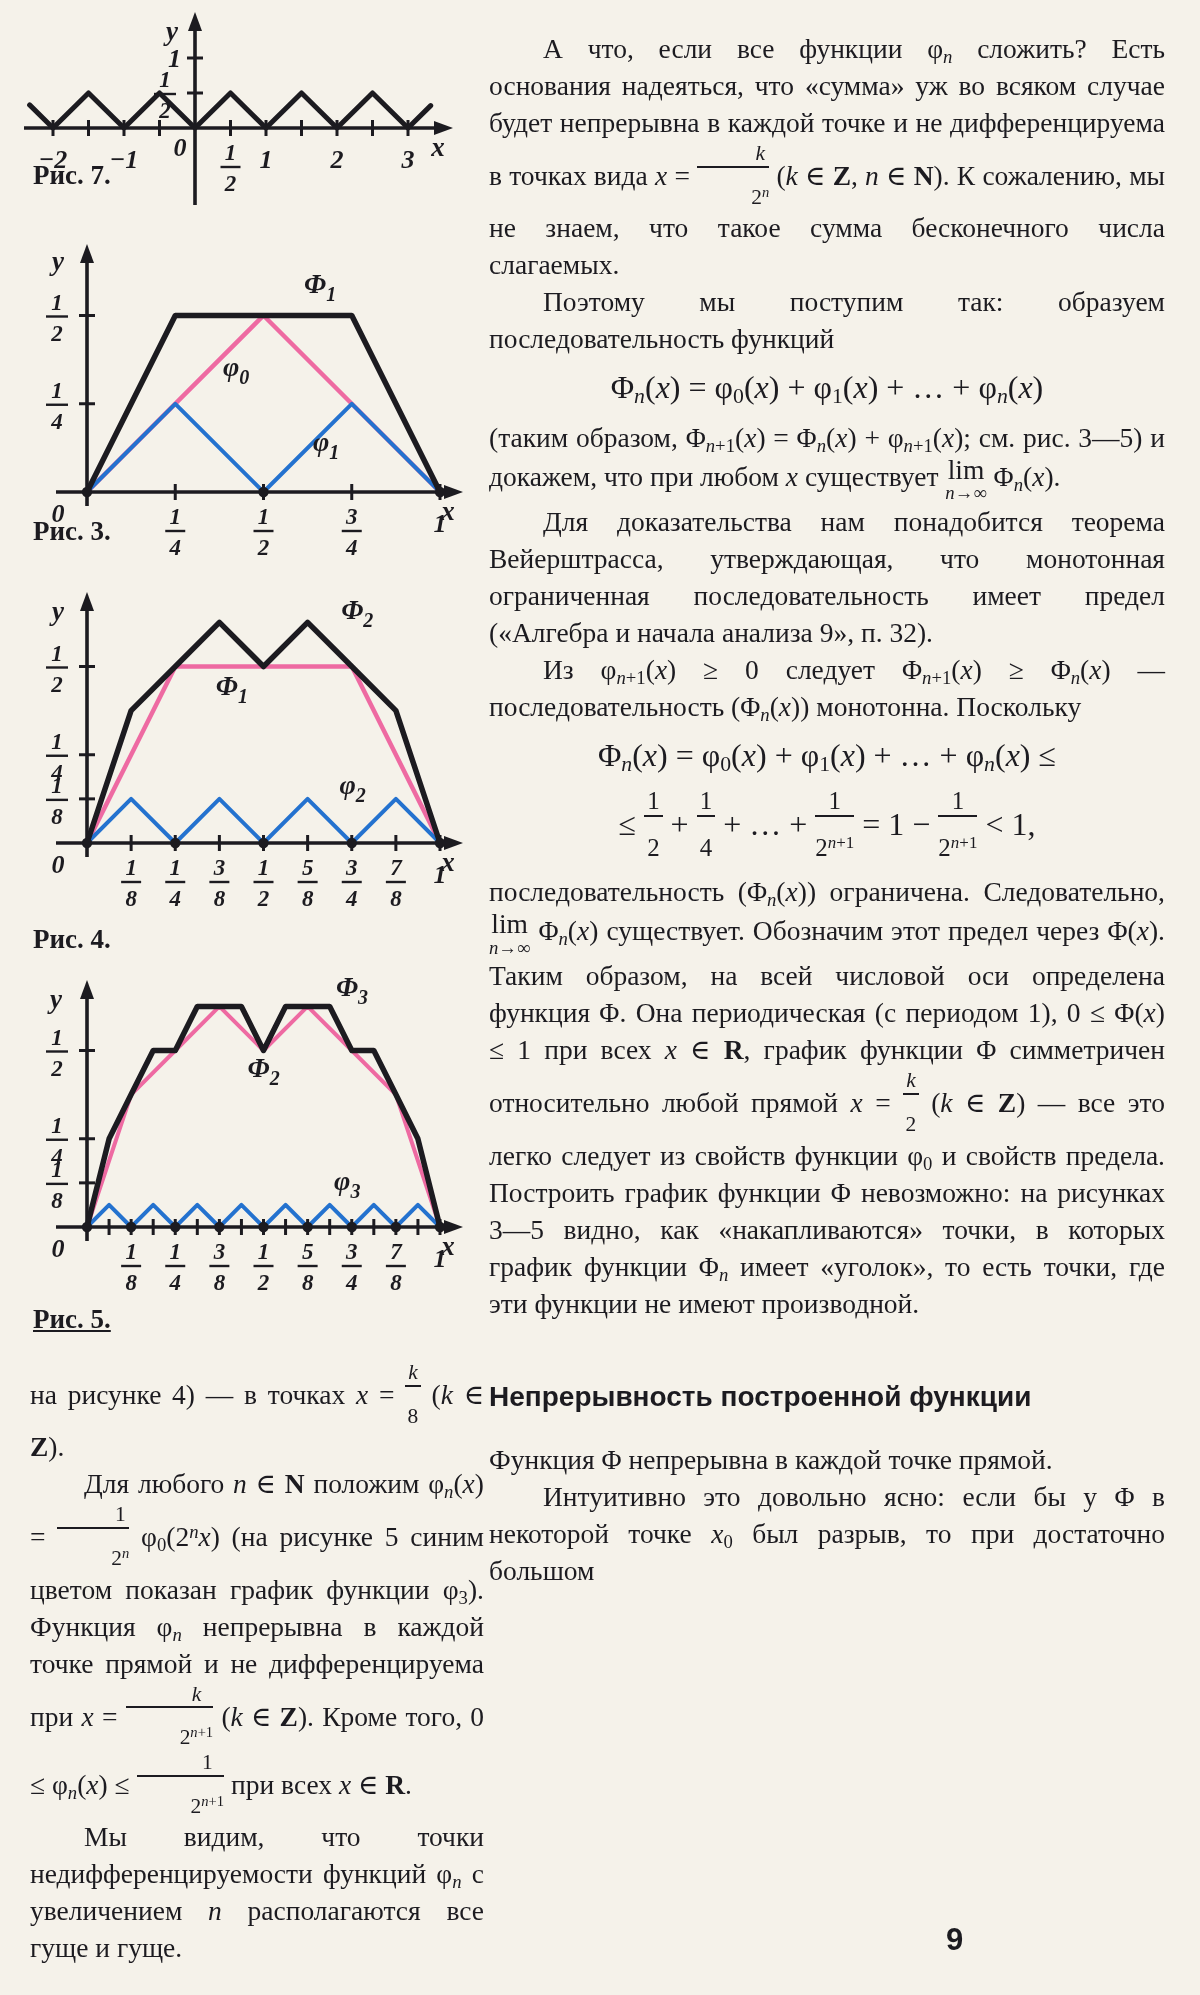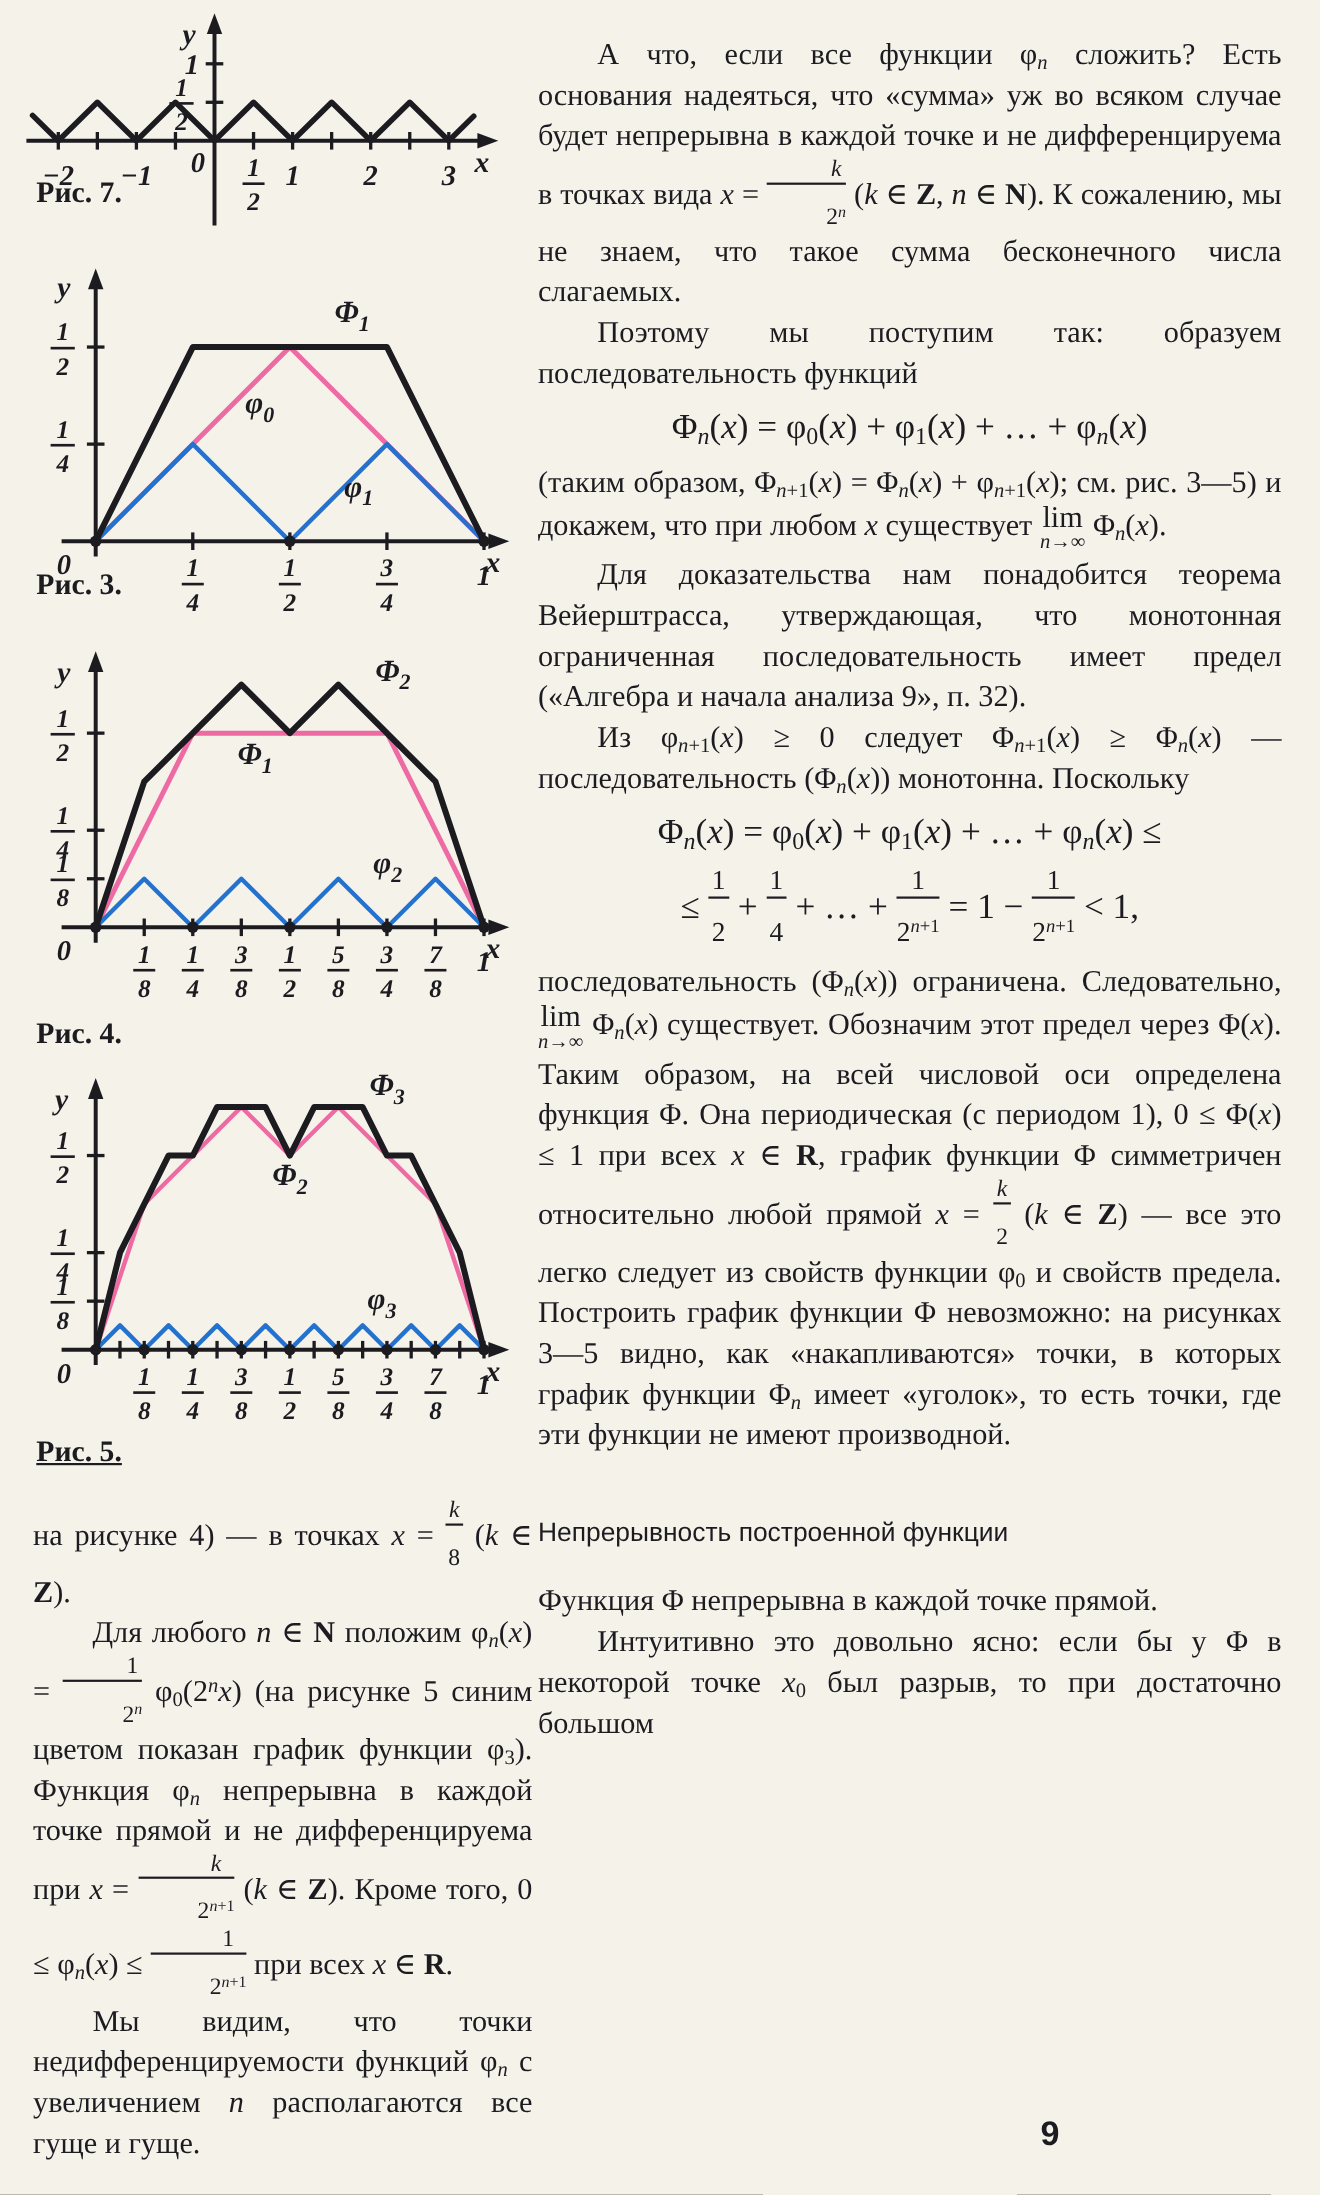--- a/index.html
+++ b/index.html
@@ -8,21 +8,21 @@
     background:#f5f2ea;color:#1c1b20;overflow:hidden;
     font-family:"Liberation Serif","DejaVu Serif",serif;
   }
   #fig-layer{position:absolute;left:0;top:0;}
   .col{position:absolute;text-align:justify;font-size:27.5px;line-height:37px;}
   #right-col{left:489px;top:30px;width:676px;}
   #left-col{left:30px;top:1360px;width:454px;}
   .para{margin:0;}
   .para.ind{text-indent:54px;}
   .formula{margin:10px 0;text-align:center;font-size:32px;line-height:1.3;}
-  .heading{font-family:"Liberation Sans","DejaVu Sans",sans-serif;font-size:24px;font-weight:normal;margin:58px 0 28px 0;text-align:left;line-height:1.2;}
+  .heading{font-family:"Liberation Sans","DejaVu Sans",sans-serif;font-size:28px;font-weight:bold;margin:58px 0 28px 0;text-align:left;line-height:1.2;}
   i{font-style:italic;}
   b{font-weight:bold;}
   sub,sup{font-size:68%;line-height:0;}
   sup{vertical-align:0.45em;}
   sub{vertical-align:-0.25em;}
   .frac{display:inline-block;vertical-align:-0.85em;text-align:center;font-size:0.78em;line-height:1.15;}
   .frac .ft{display:block;border-bottom:2.2px solid currentColor;padding:0 3px;}
   .frac .fb{display:block;padding-top:17px;}
   .stack{display:inline-block;text-align:center;vertical-align:middle;line-height:1;}
   .stack .st{display:block;}

